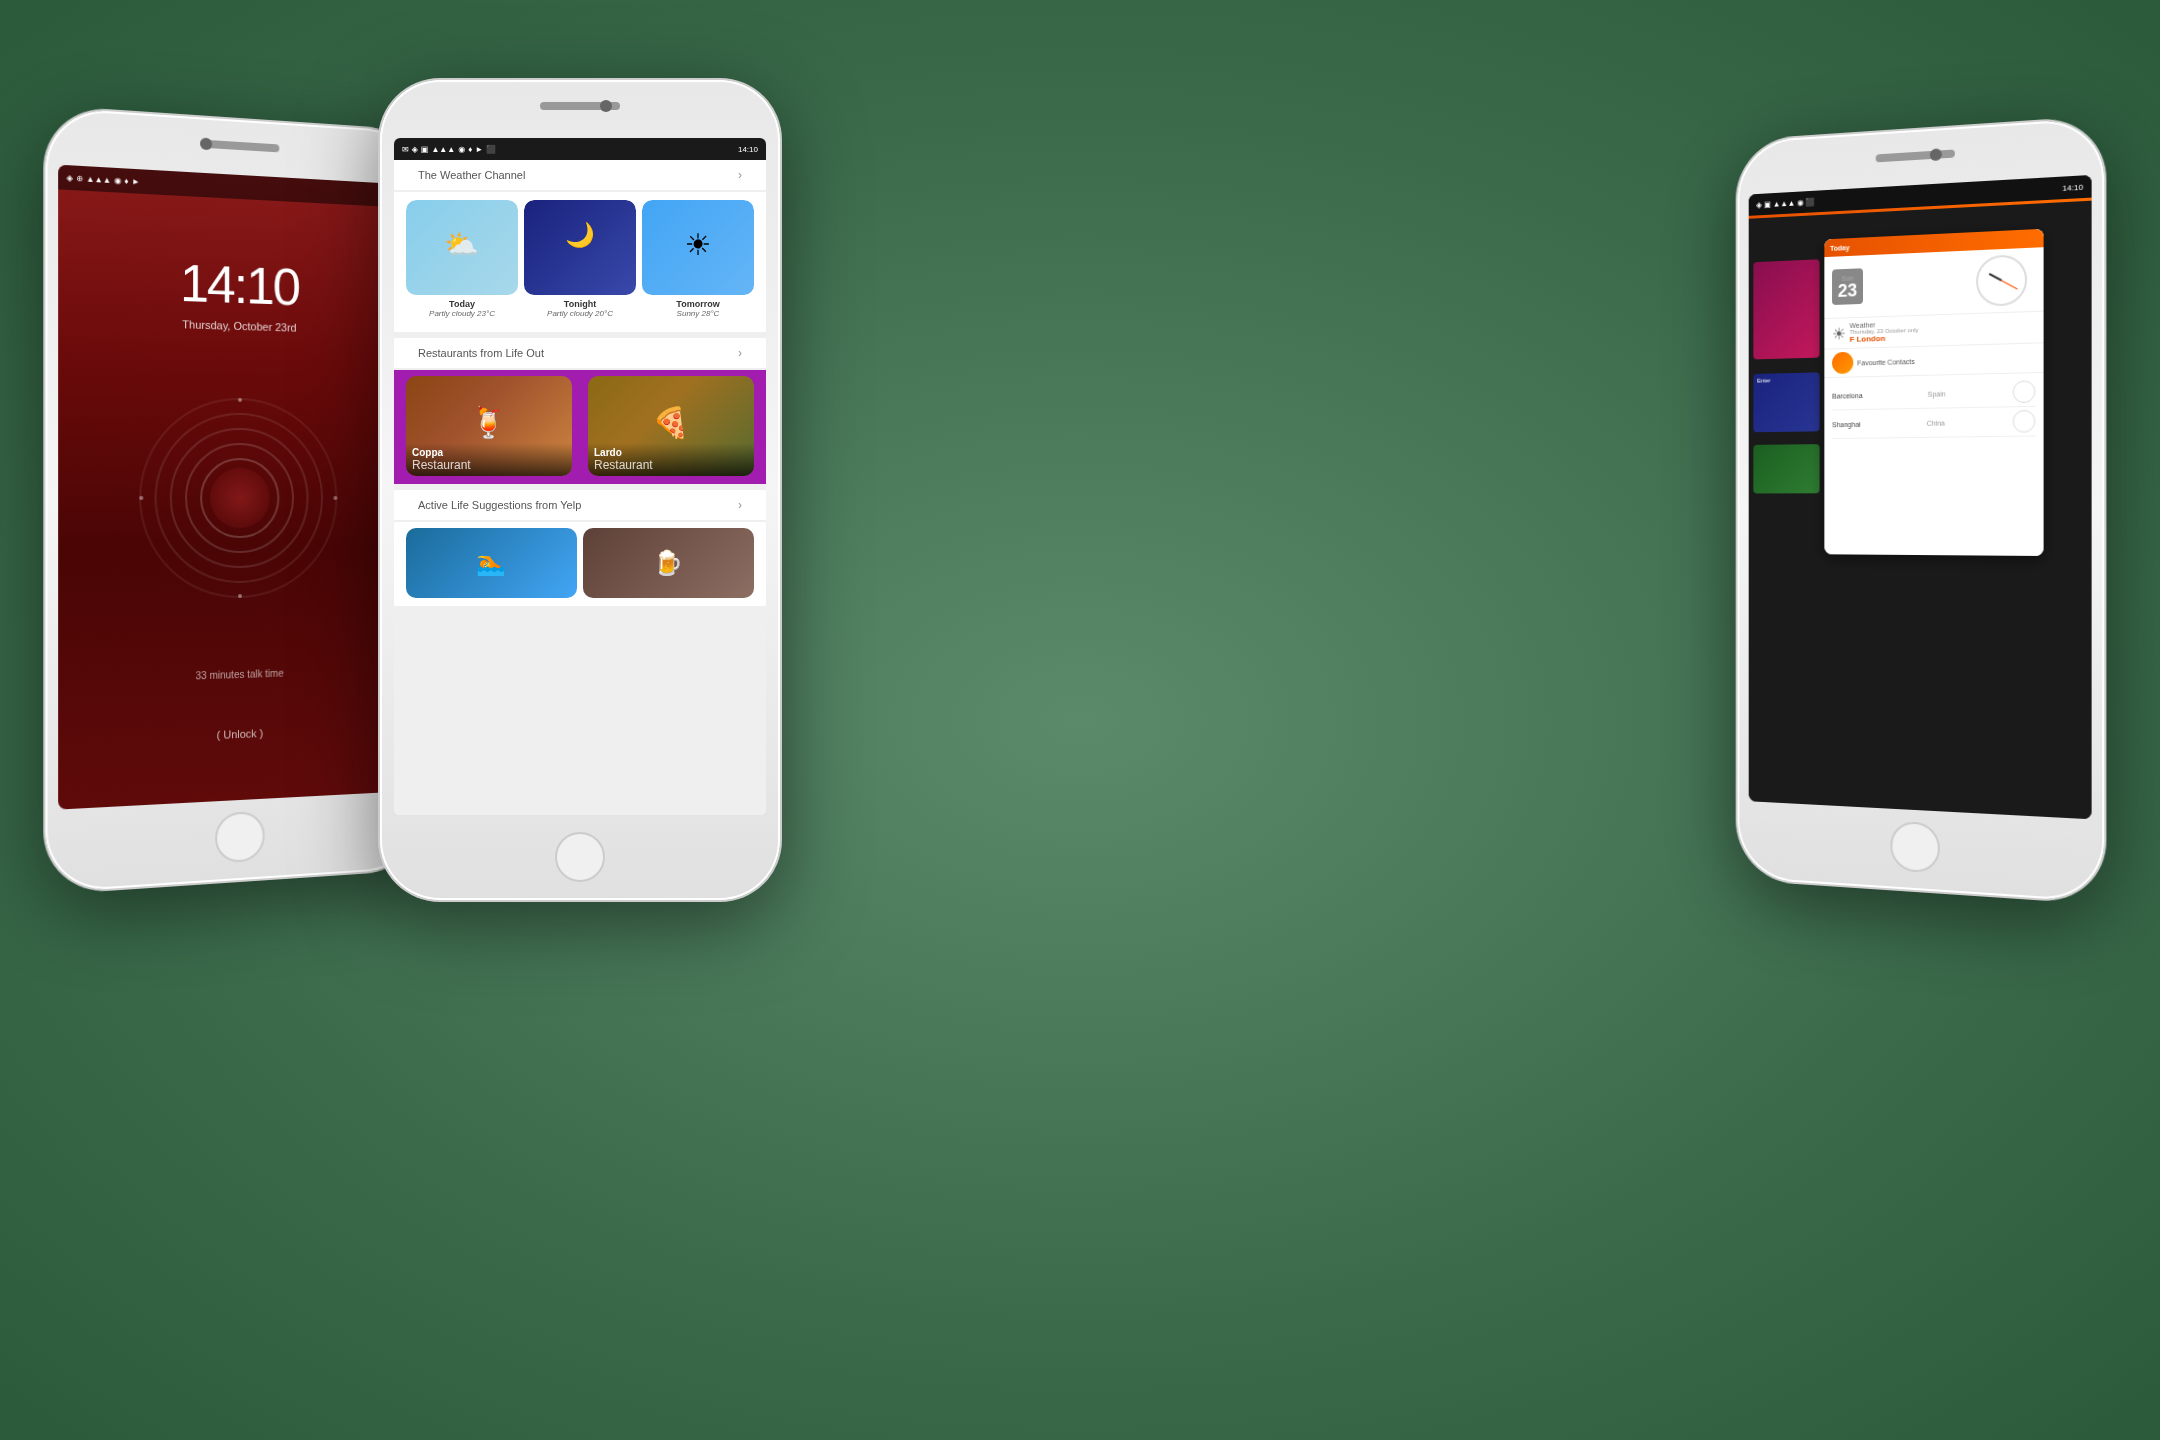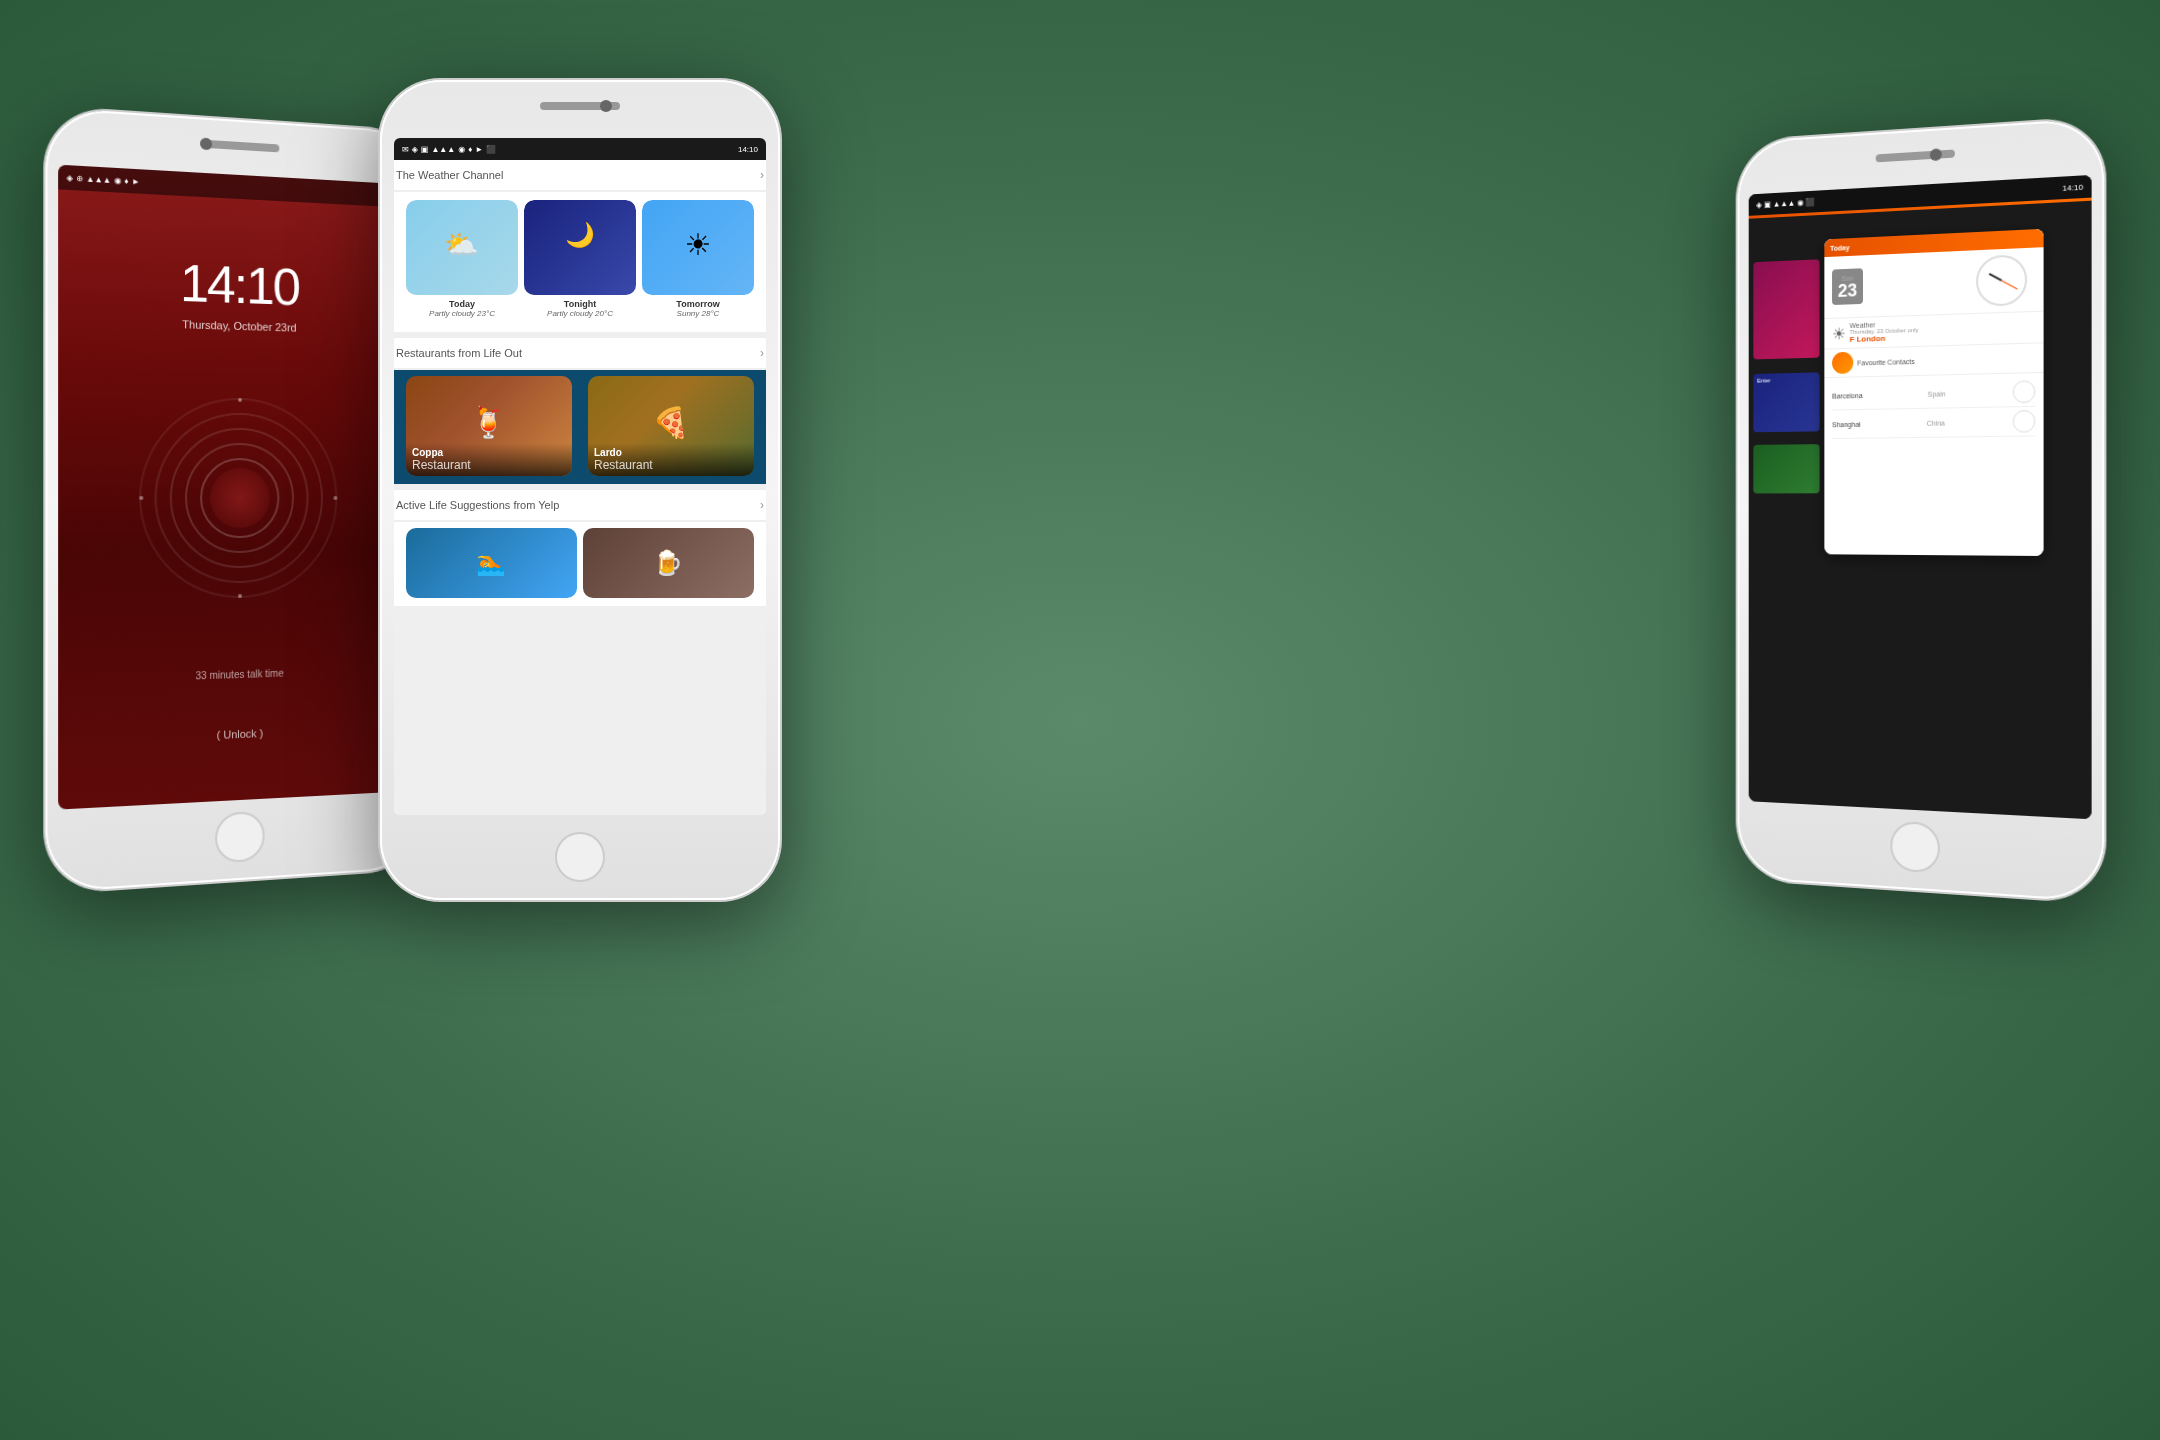--- a/index.html
+++ b/index.html
@@ -257,21 +257,21 @@
     .nearby-content {
       flex: 1;
       overflow-y: auto;
       background: #efefef;
     }
 
     .nearby-section-header {
       display: flex;
       align-items: center;
       justify-content: space-between;
-      padding: 8px 2px;
+      padding: 8px 24px;
       background: white;
       margin-bottom: 2px;
     }
 
     .nearby-section-title {
       font-size: 11px;
       color: #555;
     }
 
     .section-arrow {
@@ -352,21 +352,21 @@
     }
 
     .restaurants-section {
       margin-top: 6px;
     }
 
     .restaurant-cards {
       display: flex;
       gap: 16px;
       padding: 6px 12px 8px;
-      background: #0c4a6e;
+      background: #a21caf;
     }
 
     .restaurant-card {
       flex: 1;
       border-radius: 10px;
       overflow: hidden;
       position: relative;
       height: 100px;
     }
 

